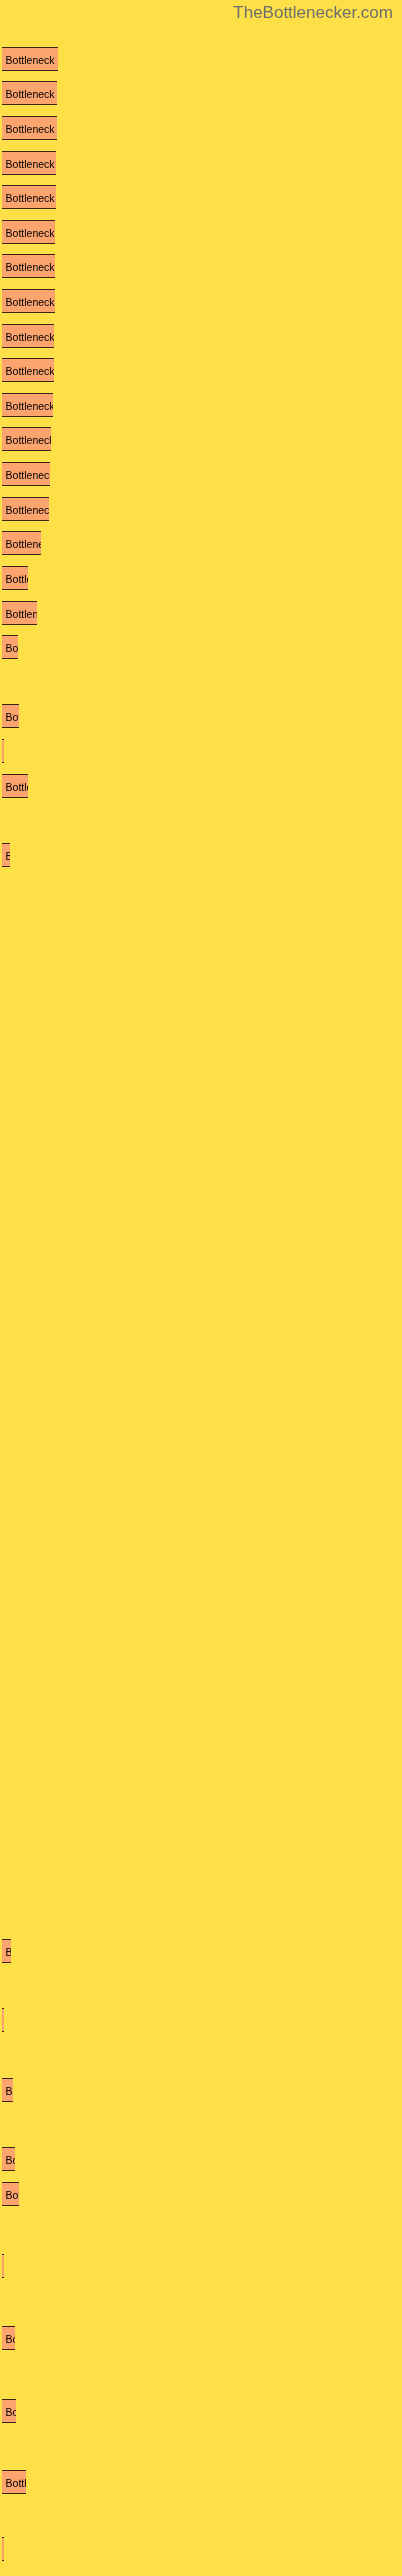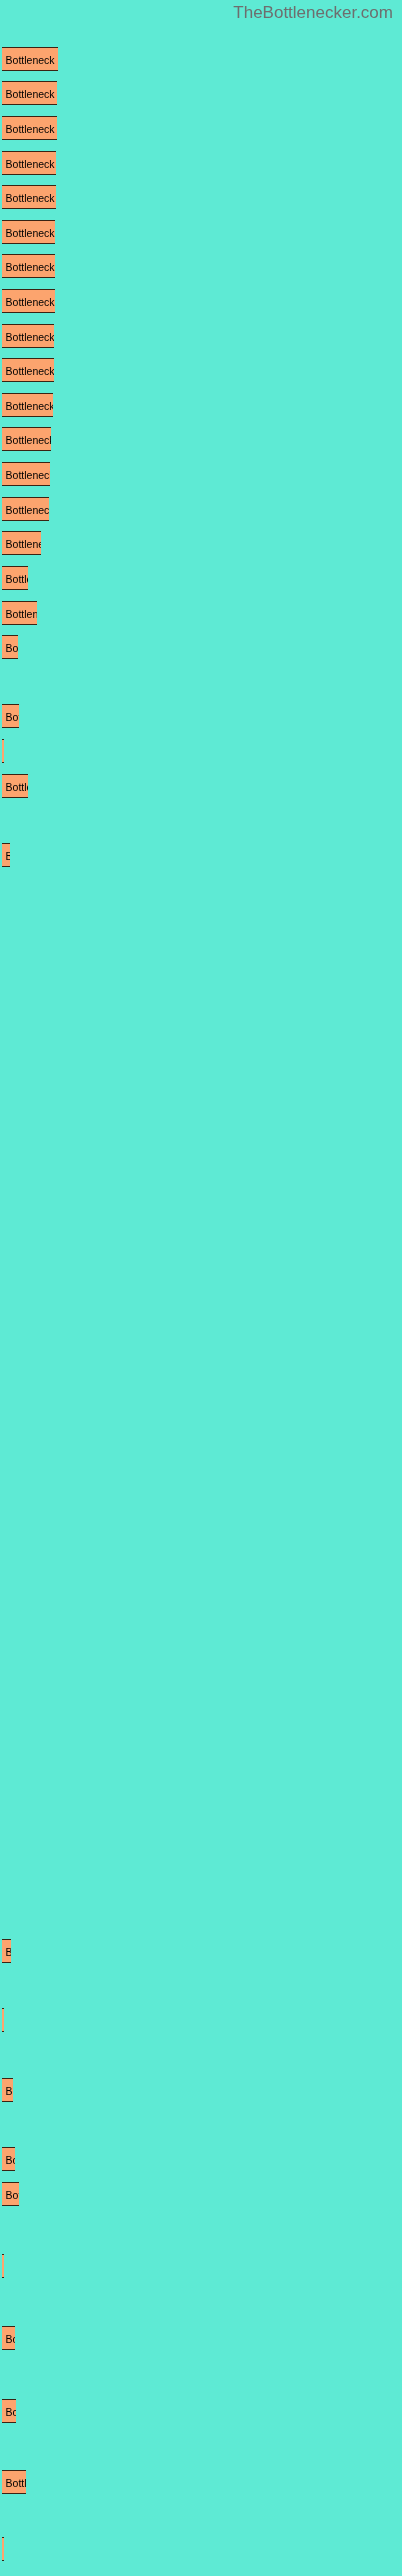--- a/index.html
+++ b/index.html
@@ -14,21 +14,21 @@
     overflow: hidden;
     font-family: "Liberation Sans", sans-serif;
   }
 
   #chart-root {
     position: absolute;
     left: 0;
     top: 0;
     width: 403px;
     height: 2576px;
-    background: #5eead4;
+    background: #fde047;
   }
 
   #watermark-title {
     position: absolute;
     left: 0;
     top: 1.6px;
     width: 393px;
     text-align: right;
     font-size: 17px;
     font-family: "Liberation Sans", sans-serif;

